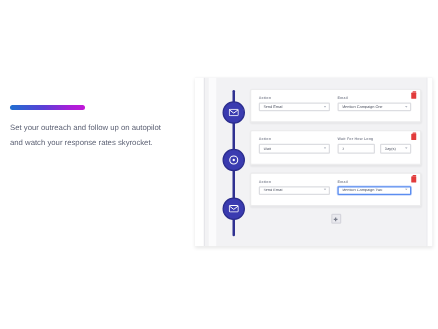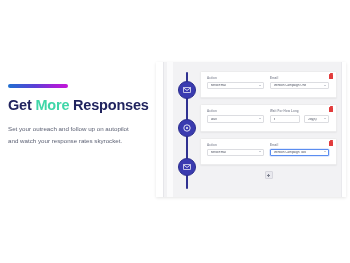--- a/index.html
+++ b/index.html
@@ -140,21 +140,20 @@
   .add-btn::before{left:1.4px;top:2.4px;width:3px;height:.9px;}
   .add-btn::after{left:2.45px;top:1.4px;width:.9px;height:3px;}
 </style>
 </head>
 <body>
 
 <div class="stage">
 
   <div class="promo">
     <div class="accent-bar"></div>
-    <h1 class="promo-title"><span>Get </span><span class="hl">More</span><span> Responses</span></h1>
     <p class="promo-body">Set your outreach and follow up on autopilot and watch your response rates skyrocket.</p>
   </div>
 
   <div class="panel">
     <div class="panel-rail"></div>
     <div class="panel-rail2"></div>
     <div class="panel-edge-r"></div>
 
     <div class="timeline">
       <div class="tl-line"></div>

